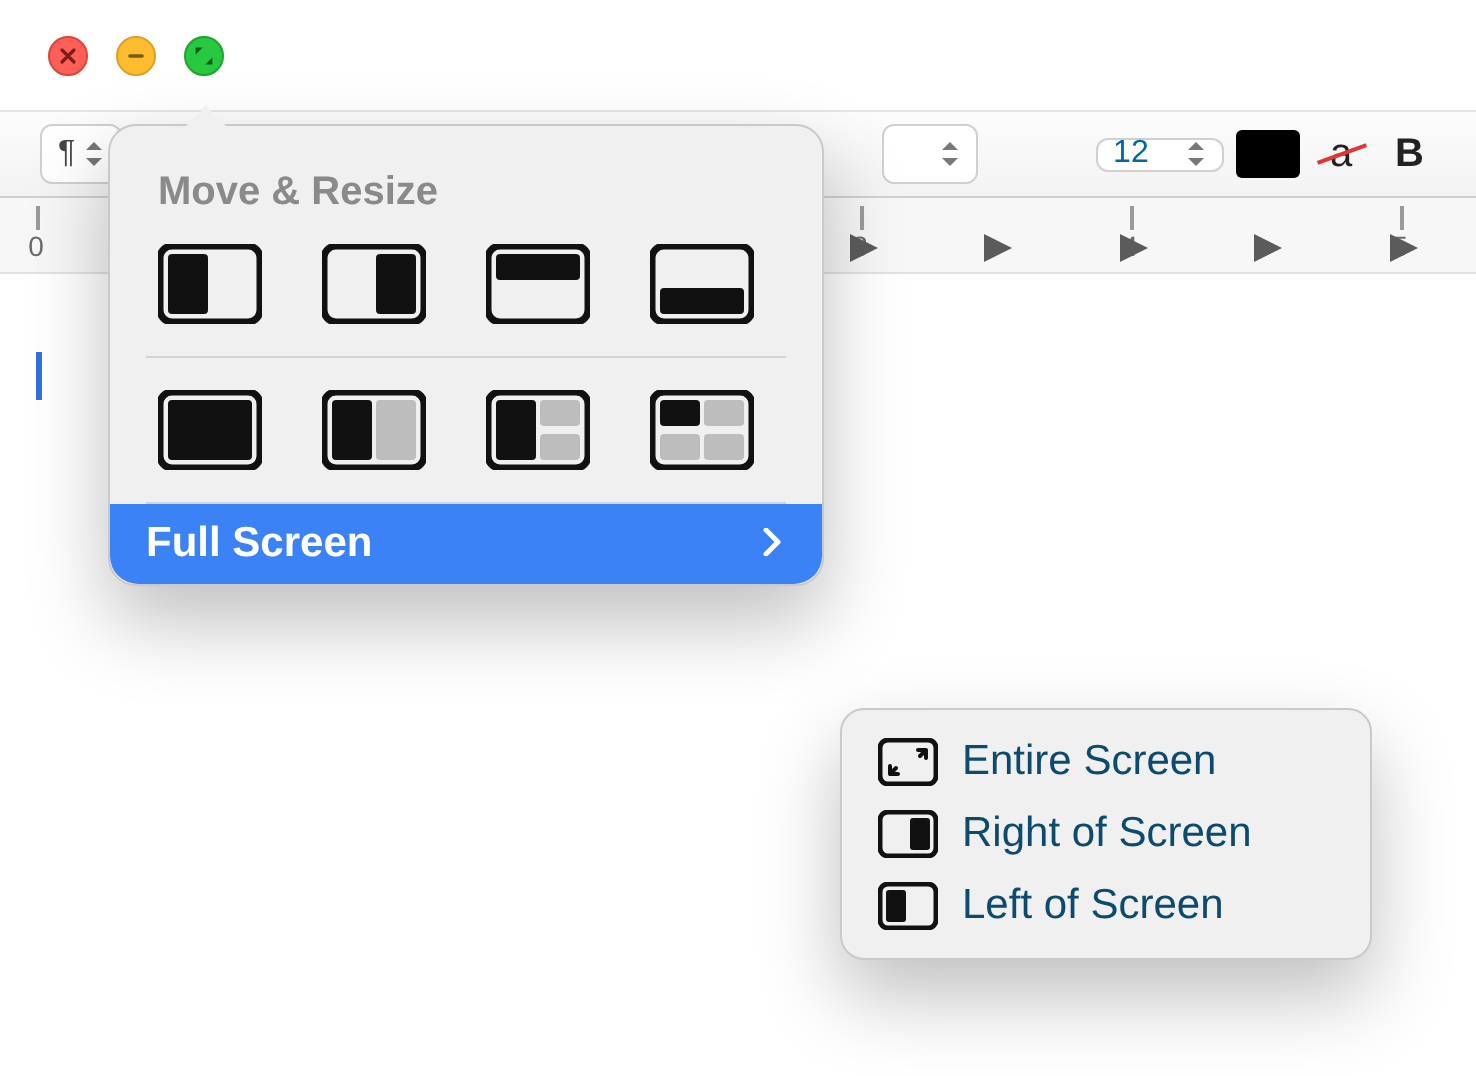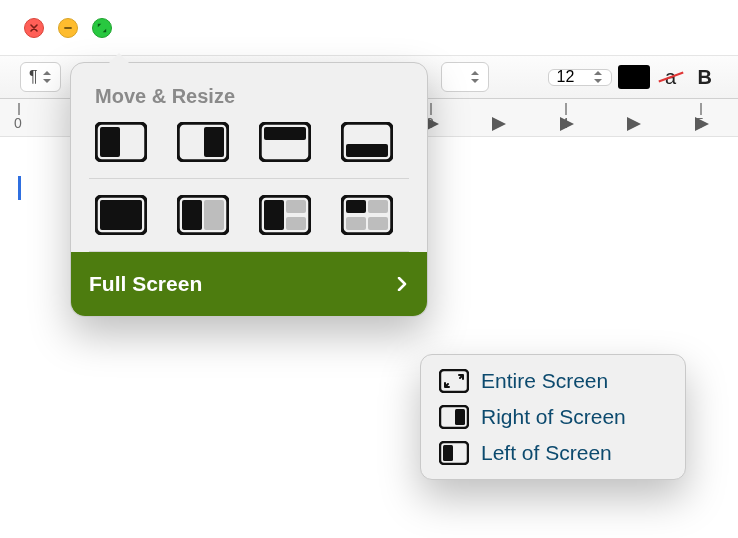--- a/index.html
+++ b/index.html
@@ -59,21 +59,21 @@
   }
   .tb-btn .updown { margin-left: 4px; }
   .font-size-group {
     display: flex; align-items: center; gap: 6px;
     margin-left: auto;
   }
   .fsize {
     height: 17px; width: 64px;
     border: 1px solid #d0d0d0; border-radius: 6px;
     background: #fff; display: inline-flex; align-items: center; justify-content: space-between;
-    padding: 0 8px; font-size: 16px; color: #000000;
+    padding: 0 8px; font-size: 16px; color: #0369a1;
   }
   .color-swatch {
     width: 32px; height: 24px; background: #000; border-radius: 3px;
   }
   .strike-a {
     width: 30px; height: 30px; display:inline-flex; align-items:center; justify-content:center;
     position: relative; font-size: 20px; color:#222;
   }
   .strike-a::after {
     content: ""; position: absolute; width: 26px; height: 2px; background:#e03636;
@@ -100,21 +100,21 @@
     border-left: 7px solid transparent; border-right: 7px solid transparent; border-bottom: 14px solid #5b5b5b;
     transform: rotate(90deg);
   }
   .caret-line {
     position: absolute; left: 18px; top: 176px; width: 3px; height: 24px; background: #2f6fe0;
   }
 
   
   .popover {
     position: absolute;
-    left: 70px; top: 62px;
+    left: 54px; top: 62px;
     width: 358px;
     background: #f0f0f0;
     border: 1px solid #c9c9c9;
     border-radius: 14px;
     box-shadow: 0 18px 40px rgba(0,0,0,.25);
     padding: 18px 18px 0 18px;
     z-index: 5;
   }
   .popover::before {
     content: "";
@@ -133,22 +133,22 @@
   }
   .sep { border: none; border-top: 1px solid #d4d4d4; margin: 0 0 14px 0; }
 
   .win-icon {
     width: 52px; height: 40px; display: inline-block;
   }
   .win-icon svg { width: 100%; height: 100%; }
 
   .fullscreen-row {
     margin: 0 -18px 0 -18px;
-    padding: 20px 18px;
-    background: #4d7c0f;
+    padding: 8px 18px;
+    background: #3b82f6;
     color: #fff;
     display: flex; align-items: center; justify-content: space-between;
     border-bottom-left-radius: 14px;
     border-bottom-right-radius: 14px;
     font-size: 21px; font-weight: 600;
   }
   .chevron { width: 14px; height: 14px; }
 
   
   .submenu {

